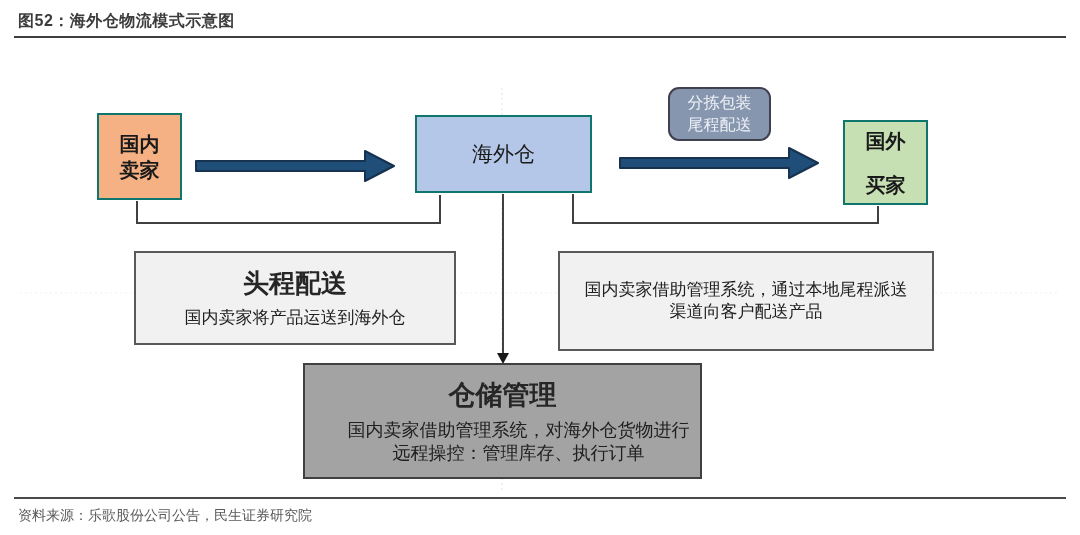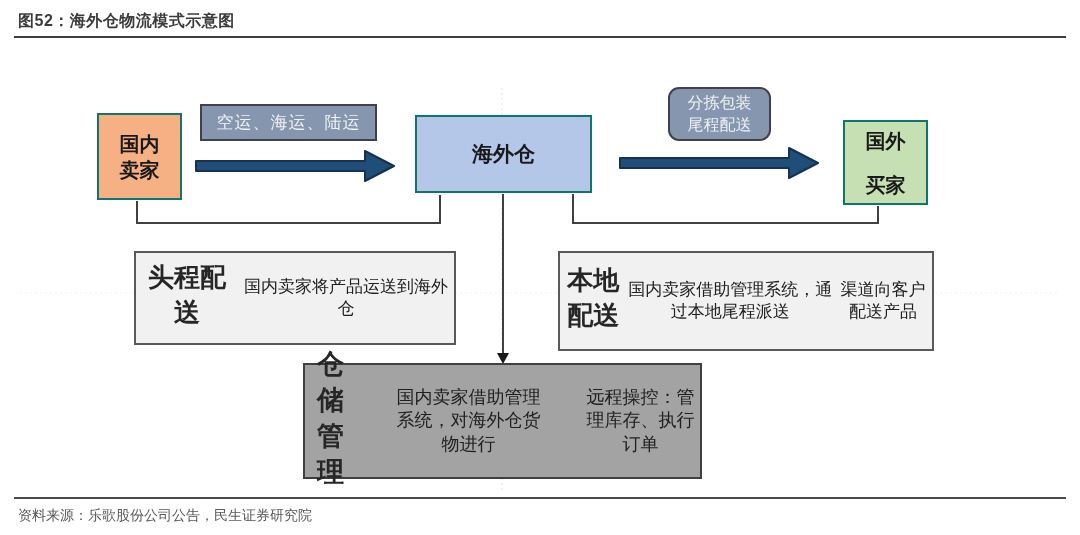--- a/index.html
+++ b/index.html
@@ -32,38 +32,38 @@
 
   
   .node {
     position: absolute; box-sizing: border-box;
     border: 2px solid #0f766e;
     display: flex; flex-direction: column;
     align-items: center; justify-content: center;
     text-align: center; color: #1a1a1a;
   }
   .node-seller   { left: 97px;  top: 113px; width: 85px;  height: 87px;  background: #F5B183; font-size: 20px; line-height: 1.3; font-weight: 600; }
-  .node-warehouse{ left: 415px; top: 115px; width: 177px; height: 78px;  background: #B5C7E8; font-size: 21px; font-weight: 700; }
+  .node-warehouse{ left: 415px; top: 115px; width: 177px; height: 78px;  background: #B5C7E8; font-size: 21px; font-weight: 400; }
   .node-buyer    { left: 843px; top: 120px; width: 85px;  height: 85px;  background: #C6E0B4; font-size: 20px; line-height: 1.3; font-weight: 600; gap: 18px; }
 
   
   .edge-label {
     position: absolute; box-sizing: border-box;
     background: #8796AF; border: 2px solid #40404f;
     color: #eef1f6; display: flex; flex-direction: column;
     align-items: center; justify-content: center; text-align: center;
   }
   .label-transport { left: 200px; top: 104px; width: 177px; height: 37px; font-size: 17px; letter-spacing: 1px; }
   .label-sorting   { left: 668px; top: 87px;  width: 103px; height: 54px; font-size: 16px; line-height: 1.35; border-radius: 11px; }
 
   
   .process {
     position: absolute; box-sizing: border-box;
     background: #F1F1F1; border: 2px solid #595959;
-    display: flex; flex-direction: row;
+    display: flex; flex-direction: column;
     align-items: center; justify-content: center;
     text-align: center; color: #1f1f1f;
   }
   .process .p-title { font-size: 26px; font-weight: 600; color: #262626; margin-bottom: 6px; }
   .process .p-desc  { font-size: 17px; line-height: 1.3; color: #202020; }
   .proc-firstleg { left: 134px; top: 251px; width: 322px; height: 94px;  }
   .proc-local    { left: 558px; top: 251px; width: 376px; height: 100px; }
   .proc-wms {
     left: 303px; top: 363px; width: 399px; height: 116px;
     background: #a3a3a3; border: 2px solid #404040;
@@ -113,36 +113,32 @@
 
   <div class="node node-warehouse">
     <span>海外仓</span>
   </div>
 
   <div class="node node-buyer">
     <span>国外</span>
     <span>买家</span>
   </div>
 
-  <div class="edge-label label-transport">
-    <span>空运、海运、陆运</span>
-  </div>
 
   <div class="edge-label label-sorting">
     <span>分拣包装</span>
     <span>尾程配送</span>
   </div>
 
   <div class="process proc-firstleg">
     <div class="p-title">头程配送</div>
     <div class="p-desc">国内卖家将产品运送到海外仓</div>
   </div>
 
   <div class="process proc-local">
-    <div class="p-title">本地配送</div>
     <div class="p-desc">国内卖家借助管理系统，通过本地尾程派送</div>
     <div class="p-desc">渠道向客户配送产品</div>
   </div>
 
   <div class="process proc-wms">
     <div class="p-title">仓储管理</div>
     <div class="p-desc">国内卖家借助管理系统，对海外仓货物进行</div>
     <div class="p-desc">远程操控：管理库存、执行订单</div>
   </div>
 

